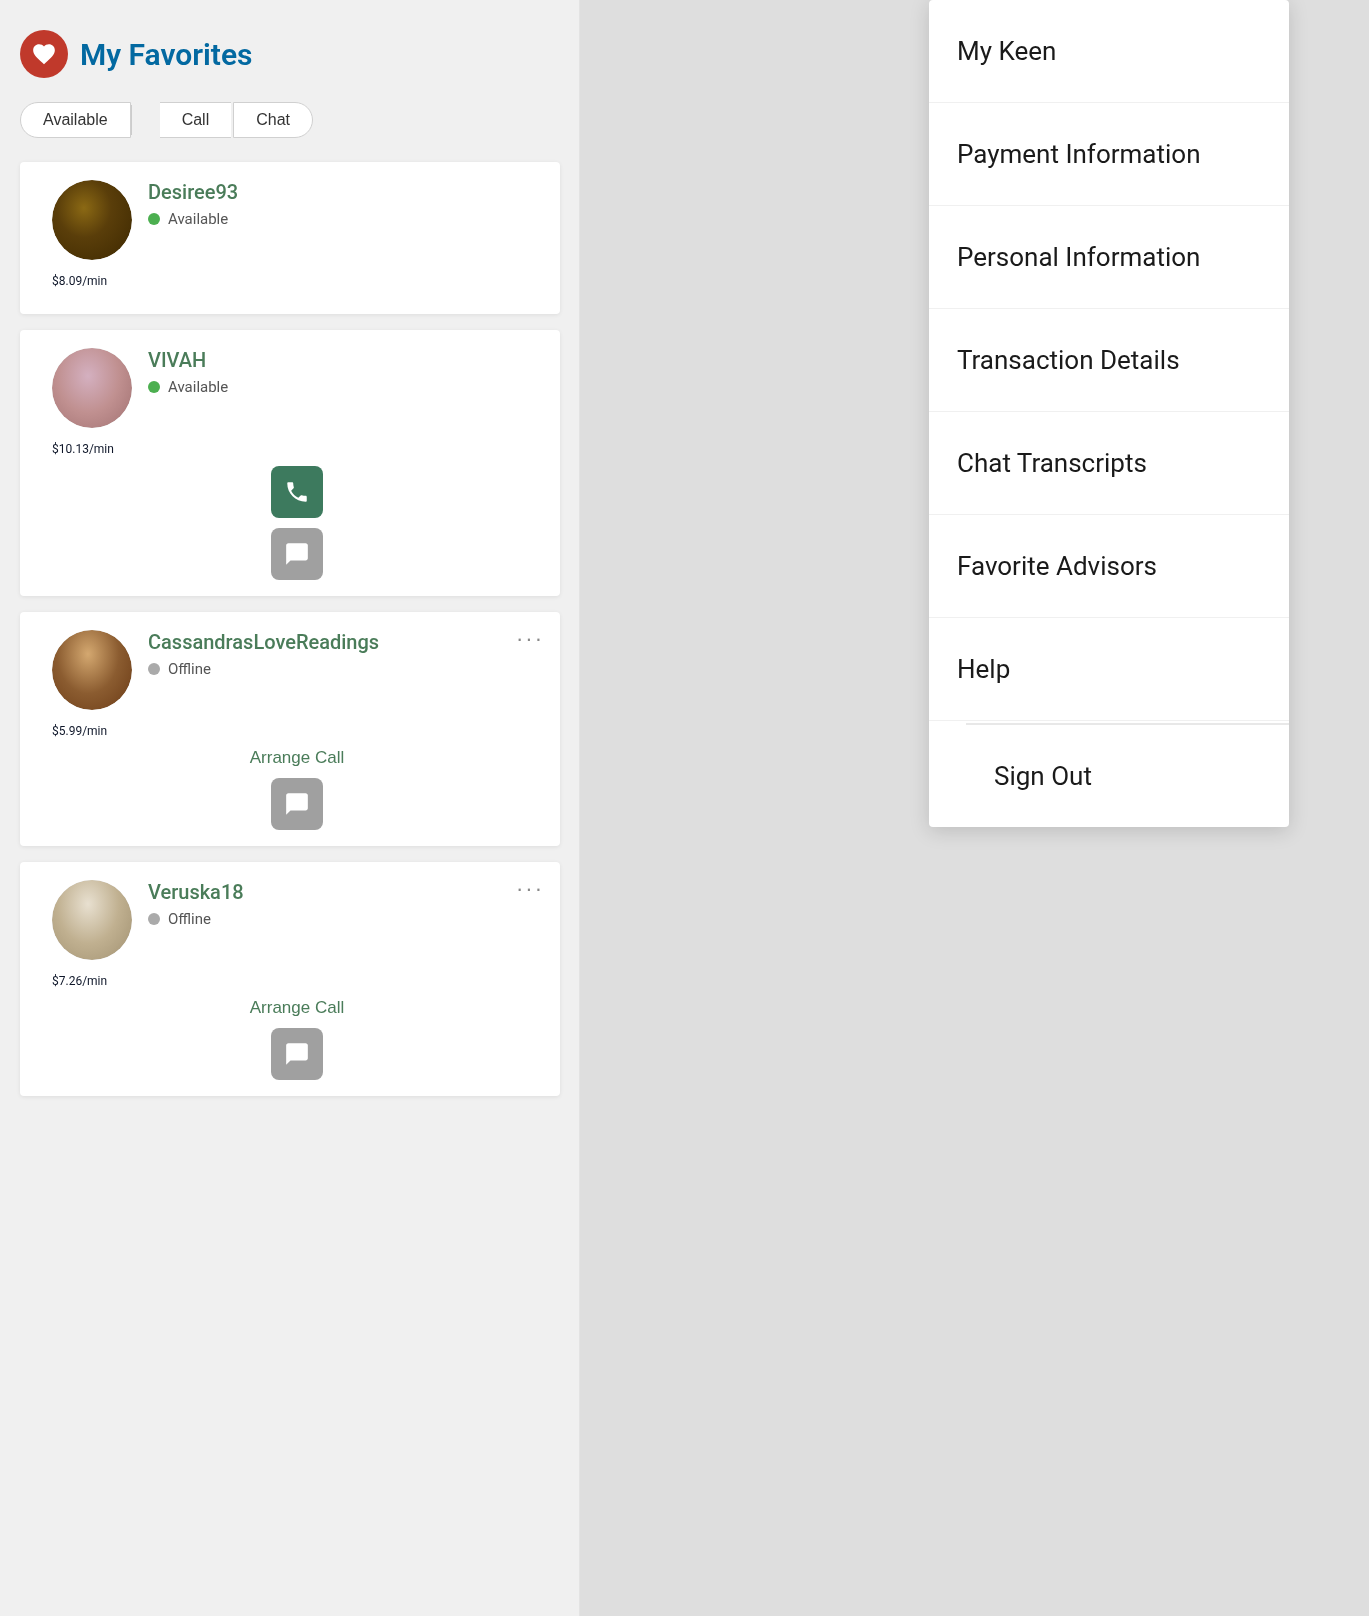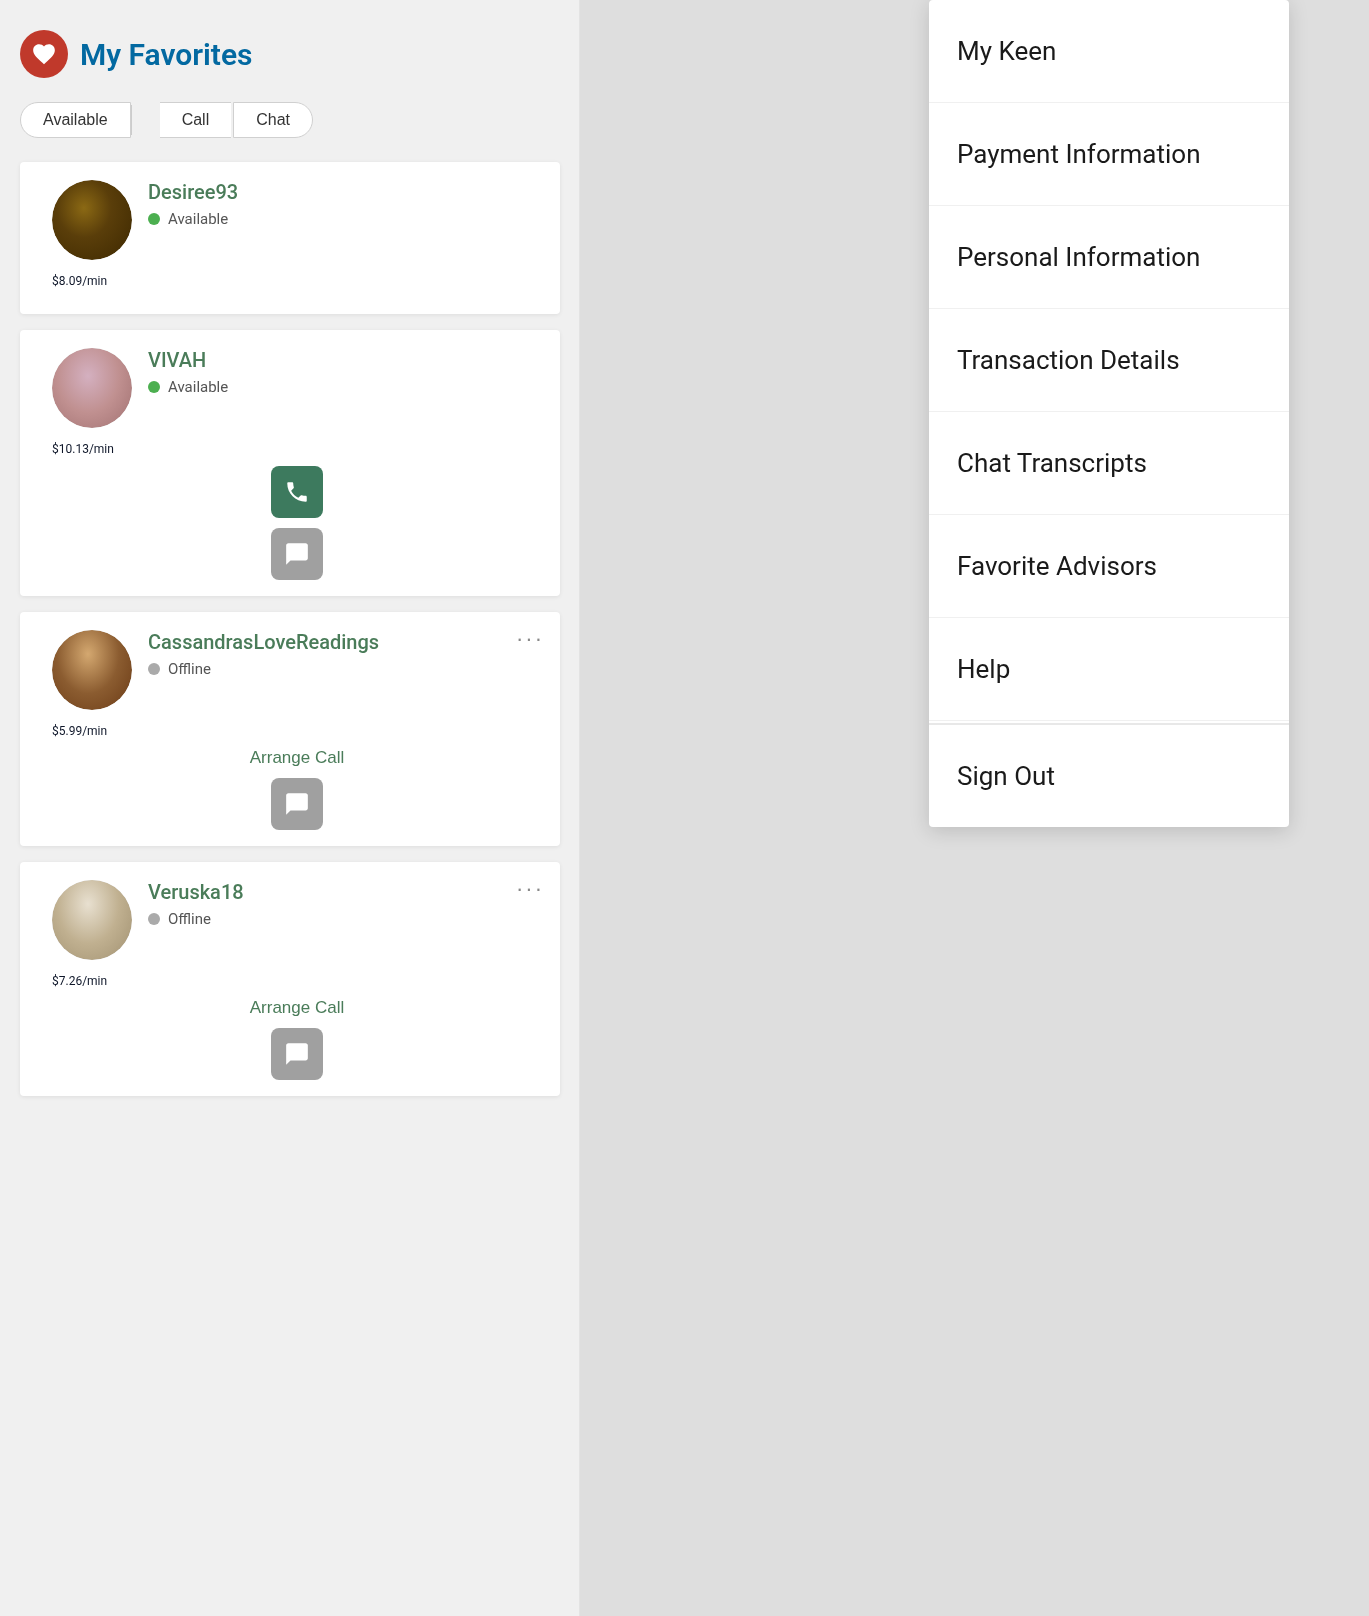--- a/index.html
+++ b/index.html
@@ -253,20 +253,21 @@
       font-weight: 400;
     }
 
     .dropdown-item:last-child {
       border-bottom: none;
     }
 
     .dropdown-item.sign-out {
       border-top: 2px solid #e8e8e8;
       margin-top: 2px;
+      margin-left: 37px;
     }
 
     
     .avatar-desiree {
       width: 80px;
       height: 80px;
       border-radius: 50%;
       background: radial-gradient(ellipse at 40% 35%, #8B6914 0%, #5a3e0a 40%, #3d2800 100%);
       position: relative;
       overflow: hidden;

